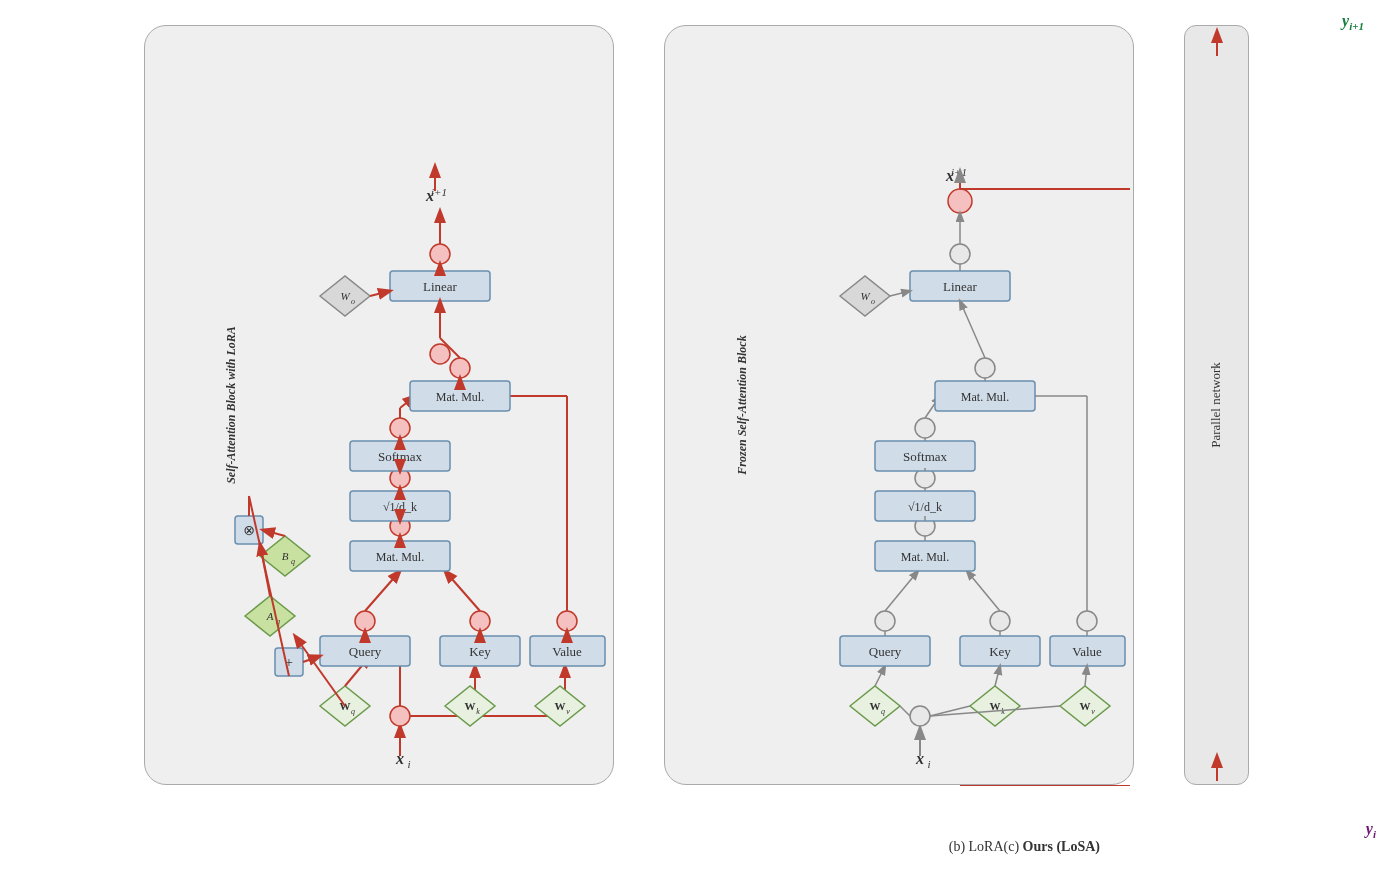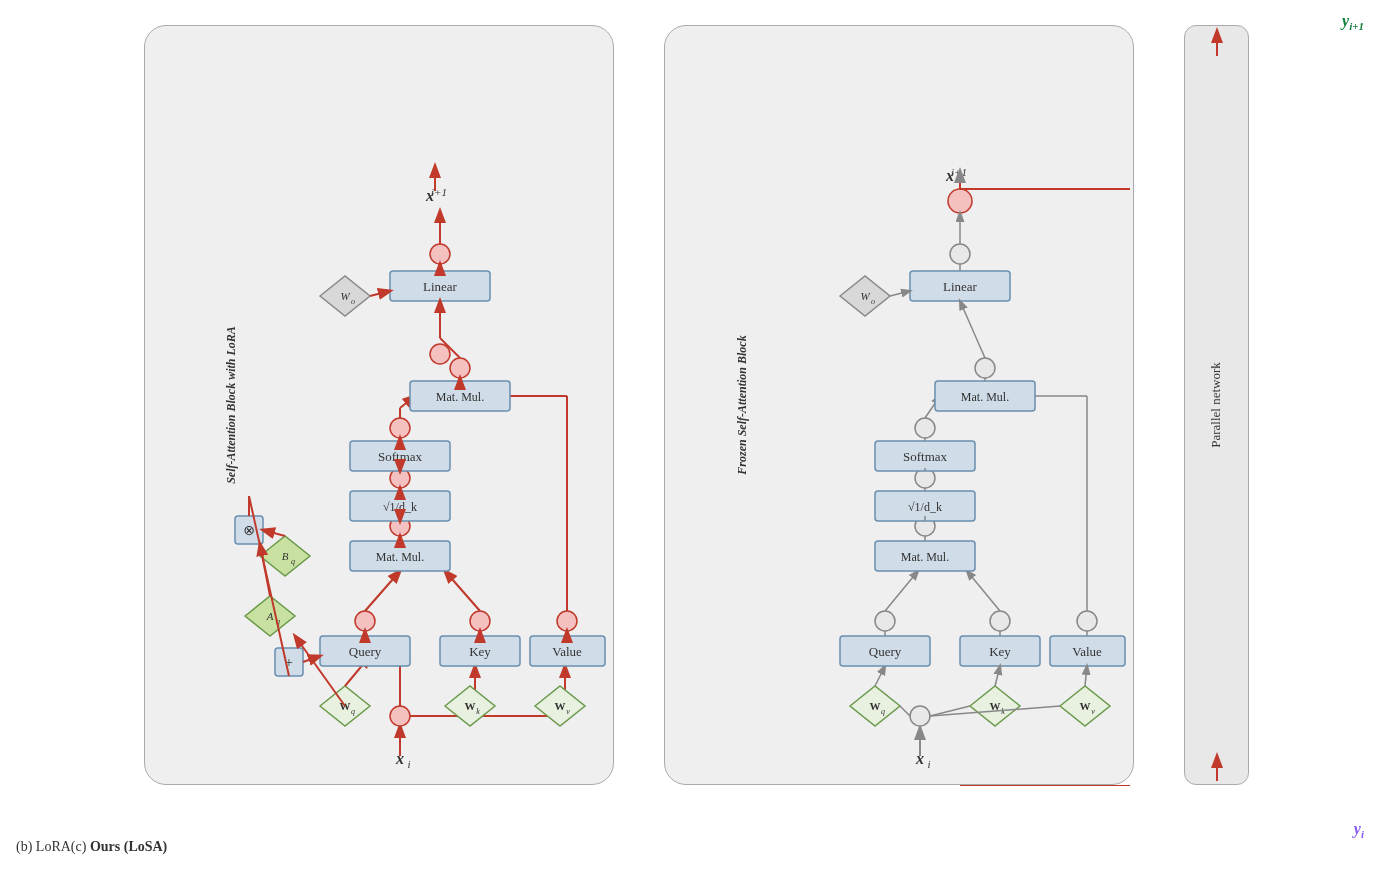--- a/index.html
+++ b/index.html
@@ -325,25 +325,25 @@
         <span>Parallel network</span>
       </div>
     </div>
 
   </div>
 
   <div style="position:absolute; top:12px; right:28px; font-family:serif; font-size:16px; font-weight:bold; font-style:italic; color:#15803d;">
     <span>y</span><sub style="font-size:11px;">i+1</sub>
   </div>
 
-  <div style="position:absolute; bottom:30px; right:28px; font-family:serif; font-size:16px; font-weight:bold; font-style:italic; color:#8b5cf6;">
+  <div style="position:absolute; bottom:30px; right:16px; font-family:serif; font-size:16px; font-weight:bold; font-style:italic; color:#701a75;">
     <span>y</span><sub style="font-size:11px;">i</sub>
   </div>
 
-  <div style="position:absolute; bottom:15px; left:16px; width:1100px; display:flex; justify-content:flex-start; font-size:14px; font-family:serif; color:#333;">
+  <div style="position:absolute; bottom:15px; left:0; width:1100px; display:flex; justify-content:flex-end; font-size:14px; font-family:serif; color:#333;">
     <div>
       <span>(b) LoRA</span>
     </div>
     <div>
       <span>(c) <strong>Ours (LoSA)</strong></span>
     </div>
   </div>
 
 </div>
 

